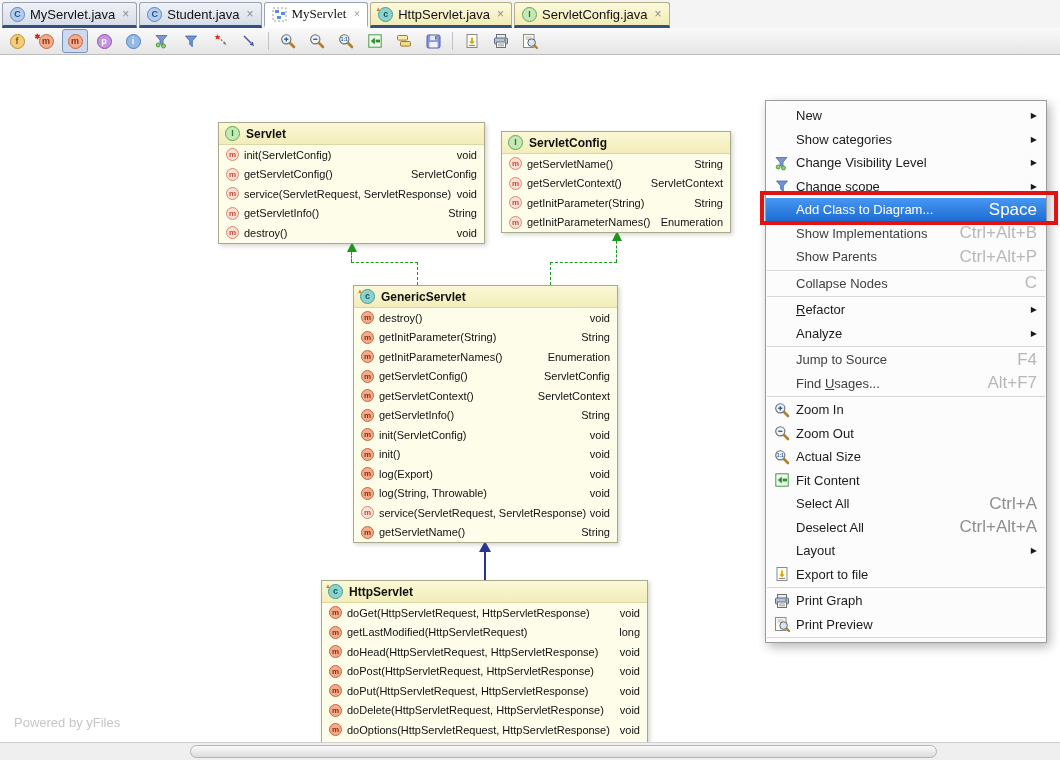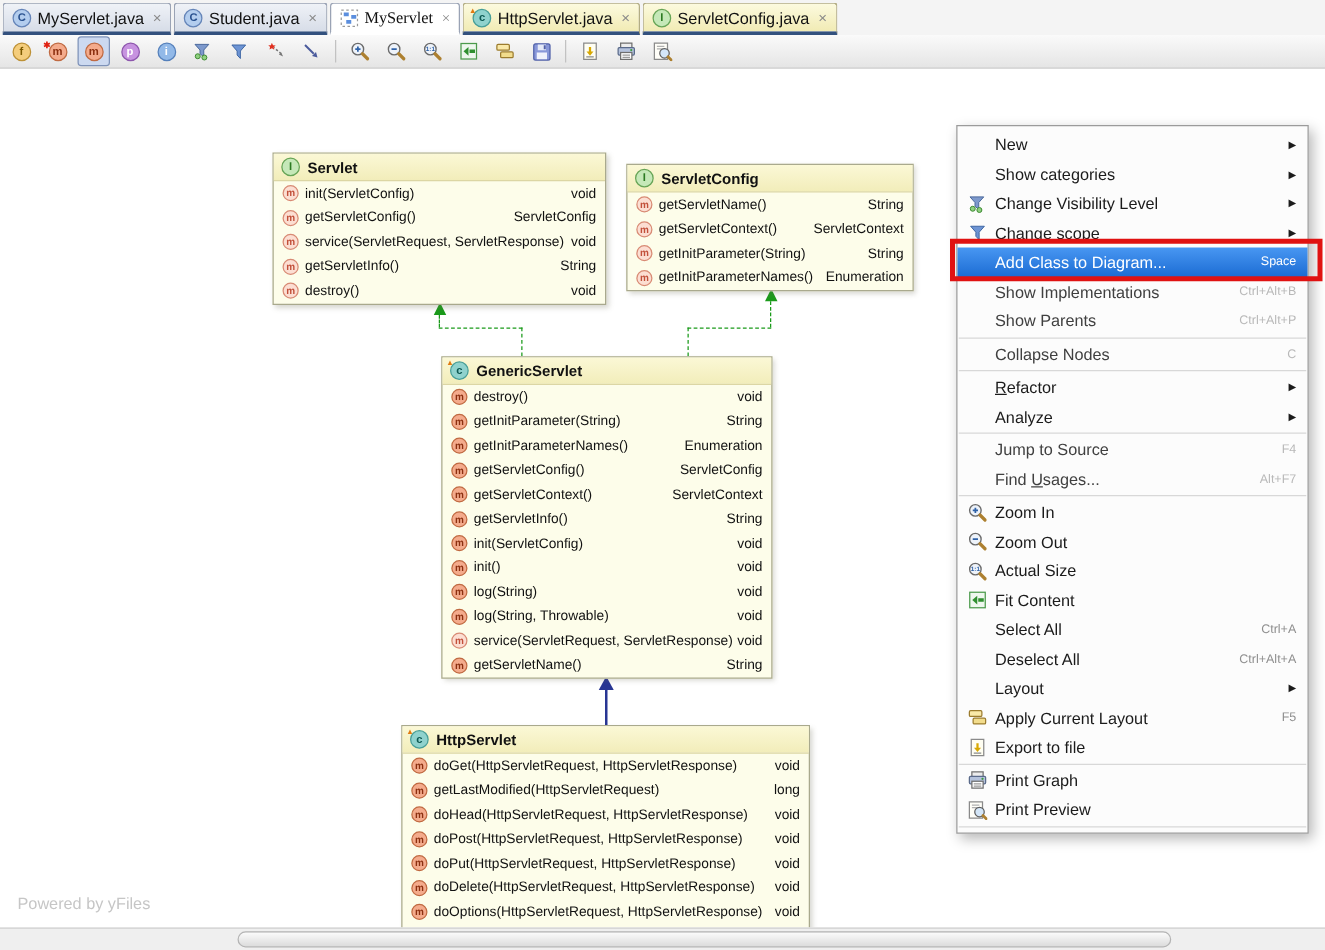--- a/index.html
+++ b/index.html
@@ -53,21 +53,21 @@
   #hthumb{position:absolute;left:190px;top:2px;width:747px;height:13px;border-radius:7px;
           background:linear-gradient(#fbfbfb,#dcdcdc);border:1px solid #b4b4b4;box-sizing:border-box;}
 
   
   #menu{position:absolute;left:765px;top:100px;width:282px;box-sizing:border-box;
         background:#fcfcfc;border:1px solid #9b9b9b;box-shadow:3px 4px 10px rgba(0,0,0,.28);
         padding:3px 0;font-size:13px;}
   .mi{height:23.5px;display:flex;align-items:center;padding:0 9px 0 5px;box-sizing:border-box;}
   .mic{width:21px;display:flex;justify-content:center;align-items:center;flex:none;}
   .mlbl{margin-left:4px;color:#1b1b1b;white-space:nowrap;}
-  .msc{margin-left:auto;color:#8e8e8e;font-size:10px;white-space:nowrap;}
+  .msc{margin-left:auto;color:#8e8e8e;font-size:17px;white-space:nowrap;}
   .marr{margin-left:auto;font-size:8px;color:#1b1b1b;}
   .mi.disabled .mlbl{color:#404040;}
   .mi.disabled .msc{color:#b8b8b8;}
   .mi.hl{background:linear-gradient(#4897f2,#1b6bd3);}
   .mi.hl .mlbl,.mi.hl .msc{color:#fff;}
   .msep{border-top:1px solid #d8d8d8;margin:1px 1px;}
 
   #annot{position:absolute;left:760px;top:191px;width:298px;height:34px;box-sizing:border-box;
          border:4px solid #e01212;pointer-events:none;}
 </style>
@@ -421,21 +421,21 @@
           <span class="icn">
             <span class="ci sm" style="background:#f4ab8c;border-color:#c06a42;color:#8c3010">m</span>
           </span>
           <span class="msig">init()</span>
           <span class="mret">void</span>
         </div>
         <div class="mrow">
           <span class="icn">
             <span class="ci sm" style="background:#f4ab8c;border-color:#c06a42;color:#8c3010">m</span>
           </span>
-          <span class="msig">log(String)</span>
+          <span class="msig">log(Export)</span>
           <span class="mret">void</span>
         </div>
         <div class="mrow">
           <span class="icn">
             <span class="ci sm" style="background:#f4ab8c;border-color:#c06a42;color:#8c3010">m</span>
           </span>
           <span class="msig">log(String, Throwable)</span>
           <span class="mret">void</span>
         </div>
         <div class="mrow">
@@ -640,30 +640,20 @@
       </div>
       <div class="mi">
         <span class="mic"></span>
         <span class="mlbl">Deselect All</span>
         <span class="msc">Ctrl+Alt+A</span>
       </div>
       <div class="mi">
         <span class="mic"></span>
         <span class="mlbl">Layout</span>
         <span class="marr">▶</span>
-      </div>
-      <div class="mi">
-        <span class="mic">
-          <svg width="16" height="16" viewBox="0 0 16 16">
-            <rect x="1.5" y="2.5" width="10" height="4.6" rx="1" fill="#fae9a8" stroke="#9c7c2e"></rect>
-            <rect x="4.5" y="8.5" width="10" height="4.6" rx="1" fill="#f2dc8c" stroke="#9c7c2e"></rect>
-          </svg>
-        </span>
-        <span class="mlbl">Apply Current Layout</span>
-        <span class="msc">F5</span>
       </div>
       <div class="mi">
         <span class="mic">
           <svg width="16" height="16" viewBox="0 0 16 16">
             <rect x="3" y="1.5" width="10" height="13" fill="#fffef2" stroke="#8a8a8a"></rect>
             <path d="M8 4.5v5" stroke="#d8a800" stroke-width="1.8"></path>
             <path d="M5.2 8.2L8 11.5l2.8-3.3z" fill="#d8a800"></path>
             <path d="M5 12.5h6" stroke="#8a8a8a"></path>
           </svg>
         </span>

